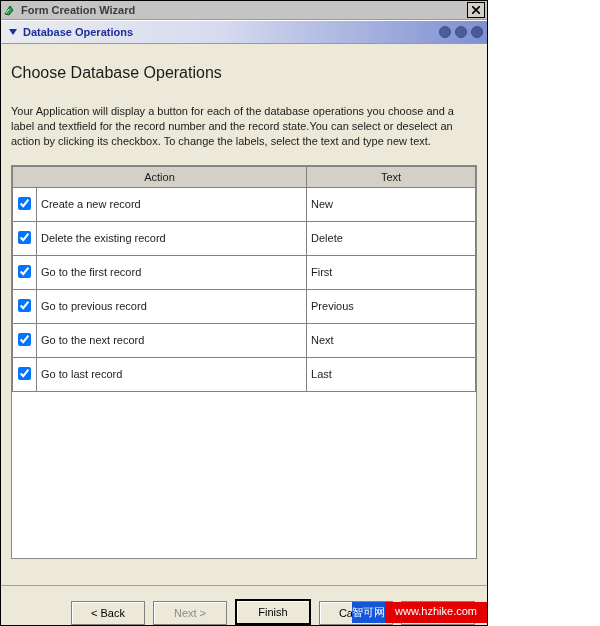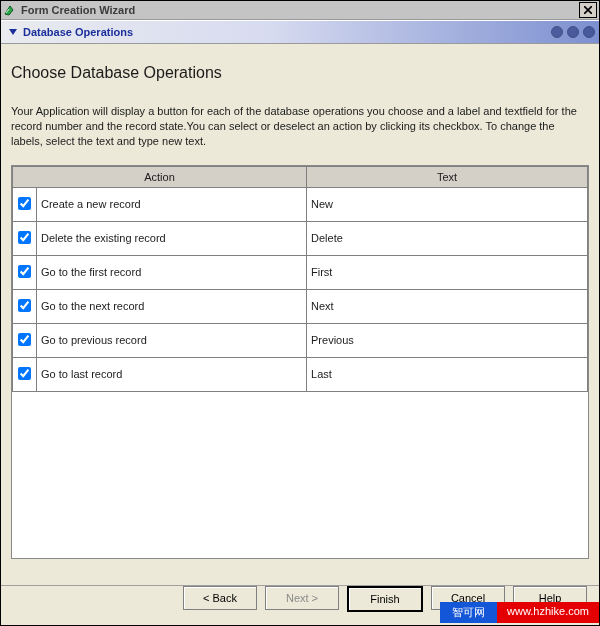--- a/index.html
+++ b/index.html
@@ -1,16 +1,16 @@
 <!DOCTYPE html>
 <html><head>
 <meta charset="utf-8">
 <style>
   html,body{margin:0;padding:0;font-family:Tahoma,Arial,sans-serif;font-size:11px;color:#000;background:#fff}
-  .window{width:600px;height:626px;box-sizing:border-box;border:1px solid #000;background:#ece9d8;position:relative;overflow:hidden}
+  .window{width:488px;height:626px;box-sizing:border-box;border:1px solid #000;background:#ece9d8;position:relative;overflow:hidden}
   .titlebar{height:18px;background:#c4c4c4;display:flex;align-items:center;padding:0 2px;border-bottom:1px solid #999}
   .title-icon{width:14px;height:14px;margin-right:4px}
   .title-text{flex:1;font-size:11px;font-weight:bold;color:#3b3b3b}
   .close-btn{width:16px;height:14px;border:1px solid #000;background:#d4d0c8;display:flex;align-items:center;justify-content:center;font-family:Arial;font-size:10px;font-weight:bold;line-height:1;cursor:default}
   .header-band{height:22px;background:linear-gradient(90deg,#e9ebef 0%,#d7dbf0 45%,#7c8fd0 100%);border-top:1px solid #fff;border-bottom:1px solid #9a9a9a;display:flex;align-items:center;padding-left:8px;position:relative;overflow:hidden}
   .header-deco{position:absolute;right:0;top:0;bottom:0;width:80px;display:flex;align-items:center;justify-content:flex-end;gap:4px;padding-right:4px;opacity:.55}
   .deco-dot{width:10px;height:10px;border-radius:50%;background:#1b2a72;border:1px solid #0d1642}
   .arrow-down{width:0;height:0;border-left:4px solid transparent;border-right:4px solid transparent;border-top:6px solid #1b2f9c;margin-right:6px}
   .header-text{color:#1b2f9c;font-weight:bold;font-size:11px}
   .content{padding:14px 10px 0 10px;color:#1b1b1b}
@@ -18,26 +18,26 @@
   .instruction-body{margin:0 0 16px 0;line-height:1.35;font-size:11px}
   .grid-wrap{border:1px solid #8a8a8a;background:#fff;height:394px;box-sizing:border-box;overflow:hidden}
   table{width:100%;border-collapse:collapse;table-layout:fixed}
   th{background:#d4d0c8;border:1px solid #808080;font-weight:normal;font-size:11px;padding:2px 4px;text-align:center;height:16px}
   td{border:1px solid #808080;font-size:11px;padding:9px 4px;height:15px;background:#fff;white-space:nowrap;overflow:hidden}
   td.chk{width:20px;text-align:center;padding:0}
   td.chk input{margin:0;width:13px;height:13px}
   col.c-chk{width:24px}
   col.c-action{width:270px}
   col.c-text{}
-  .footer{position:absolute;left:0;right:0;bottom:0;height:40px;border-top:1px solid #a0a0a0;background:#ece9d8;display:flex;align-items:flex-start;justify-content:flex-end;gap:8px;padding:0 12px;box-sizing:border-box}
+  .footer{position:absolute;left:0;right:0;bottom:0;height:40px;border-top:1px solid #a0a0a0;background:#ece9d8;display:flex;align-items:flex-end;justify-content:flex-end;gap:8px;padding:0 12px;box-sizing:border-box}
   .btn{width:72px;height:22px;border:1px solid #808080;background:#ece9d8;font-size:11px;display:flex;align-items:center;justify-content:center;box-shadow:inset 1px 1px 0 #fff;cursor:default}
   .btn.disabled{color:#8a8a8a}
   .btn.default{border:2px solid #000;box-shadow:inset 1px 1px 0 #fff;font-weight:normal;width:72px;height:22px}
   .watermark{position:absolute;right:0;bottom:2px;display:flex;font-size:11px;font-family:Arial}
-  .wm-a{background:#1456d8;color:#fff;padding:3px 12px}
+  .wm-a{background:#1456d8;color:#fff;padding:3px 0}
   .wm-b{background:#e40000;color:#fff;padding:3px 10px}
 </style>
 </head>
 <body>
 
 <div class="window">
 
   <div class="titlebar">
     <span class="title-icon">
       <svg width="14" height="14" viewBox="0 0 14 14">
@@ -91,27 +91,27 @@
               <td>Delete the existing record</td>
               <td>Delete</td>
             </tr>
             <tr>
               <td class="chk"><input type="checkbox" checked="" style=""></td>
               <td>Go to the first record</td>
               <td>First</td>
             </tr>
             <tr>
               <td class="chk"><input type="checkbox" checked="" style=""></td>
-              <td>Go to the next record</td>
-              <td>Next</td>
+              <td>Go to previous record</td>
+              <td>Previous</td>
             </tr>
             <tr>
               <td class="chk"><input type="checkbox" checked="" style=""></td>
-              <td>Go to previous record</td>
-              <td>Previous</td>
+              <td>Go to the next record</td>
+              <td>Next</td>
             </tr>
             <tr>
               <td class="chk"><input type="checkbox" checked="" style=""></td>
               <td>Go to last record</td>
               <td>Last</td>
             </tr>
           </tbody>
       </table>
     </div>
   </div>

